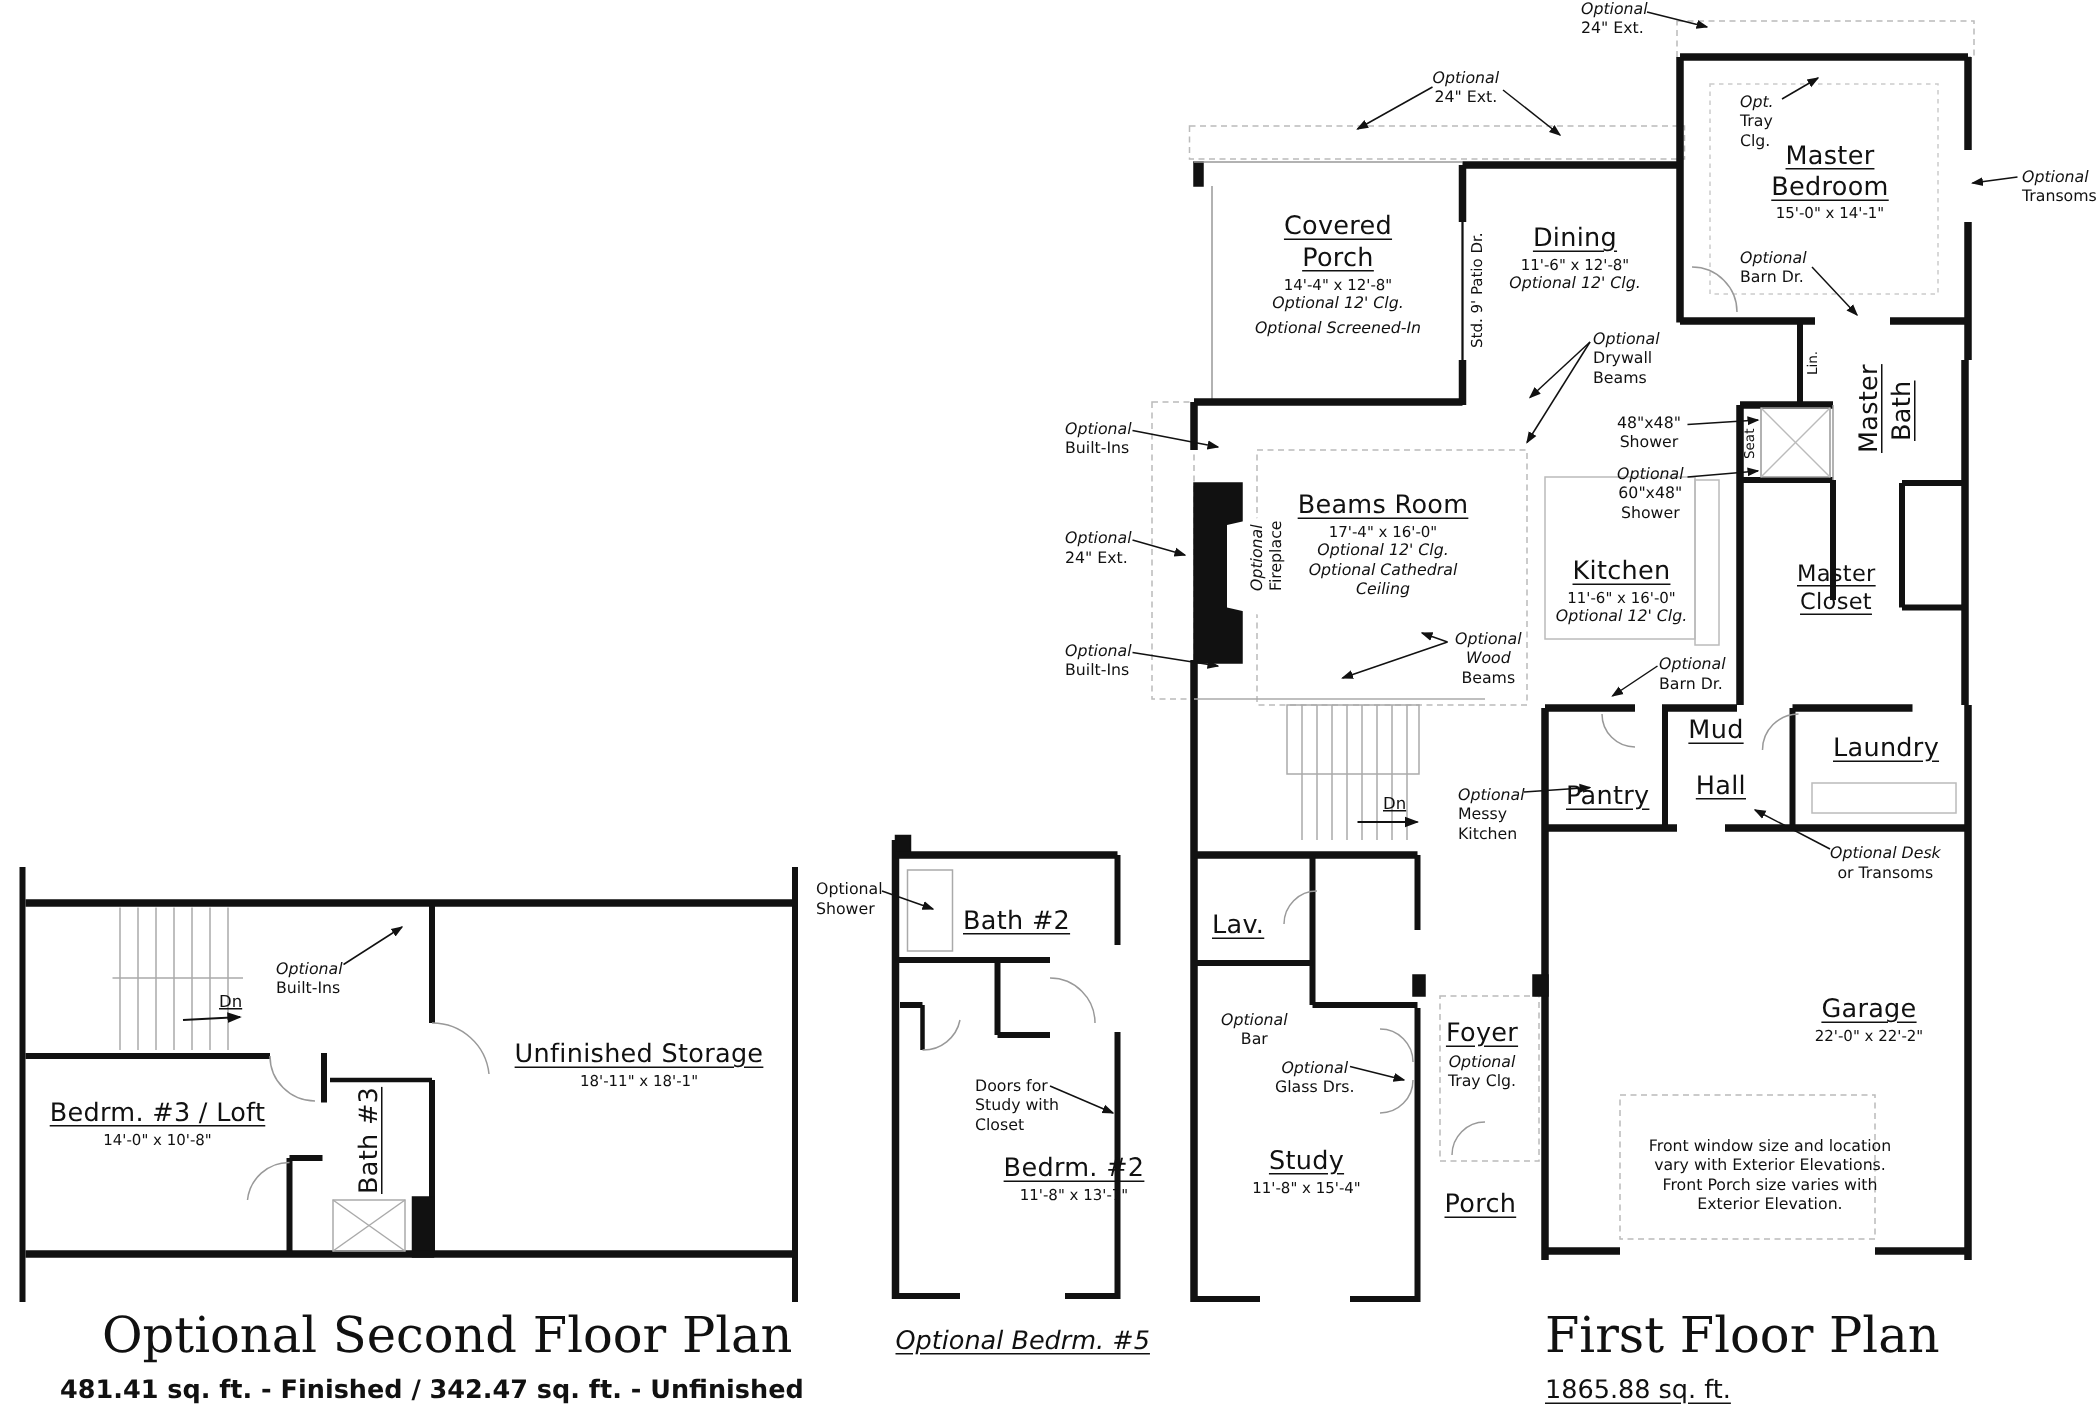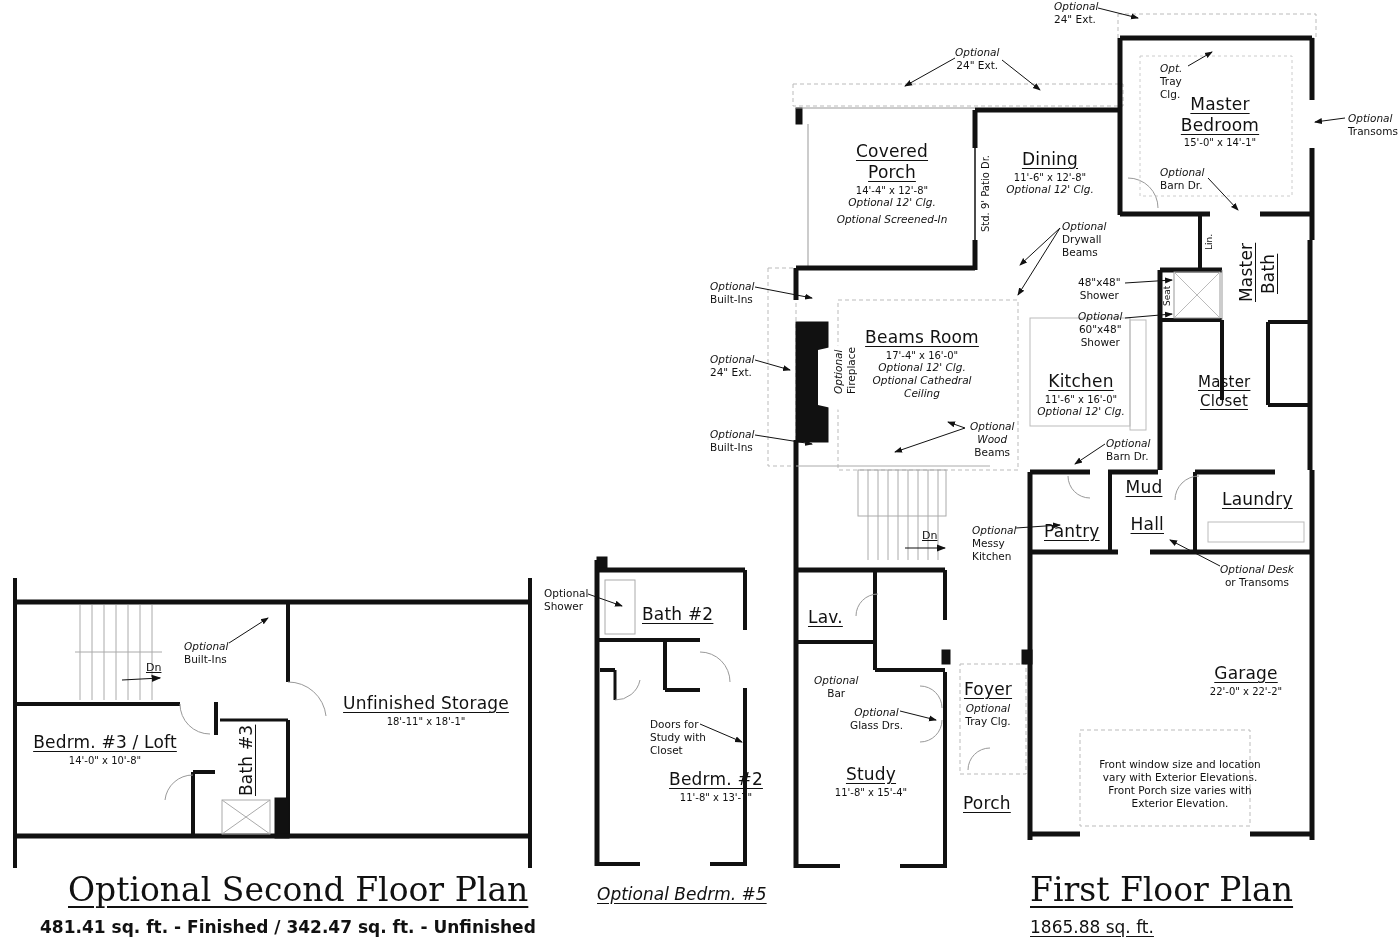--- a/index.html
+++ b/index.html
@@ -3,21 +3,21 @@
 <meta charset="utf-8">
 <style>
   html, body { margin:0; padding:0; background:#fff; }
   body { width:1400px; height:943px; position:relative; overflow:hidden; font-family:"DejaVu Sans", sans-serif; color:#111; }
   svg.plan { position:absolute; left:0; top:0; }
   .lbl { position:absolute; white-space:nowrap; text-align:center; line-height:1.1; }
   .room { font-size:17px; text-decoration:underline; text-underline-offset:3px; letter-spacing:0.2px; }
   .dim { font-size:10px; }
   .note { font-size:10.5px; font-style:italic; line-height:1.25; }
   .note-r { font-size:10.5px; line-height:1.25; }
-  .title { font-family:"DejaVu Serif", serif; font-size:33px; text-decoration:underline; text-underline-offset:5px; text-decoration-thickness:1.5px; }
+  .title { font-family:"DejaVu Serif", serif; font-size:33px; text-underline-offset:5px; text-decoration-thickness:1.5px; }
   .sub { font-size:17px;font-weight:bold; }
   .sub-u { font-size:17px; text-decoration:underline; text-underline-offset:3px; }
   .vert { position:absolute; white-space:nowrap; transform-origin:left top; }
 </style>
 </head>
 <body>
 
 <svg class="plan" width="1400" height="943" viewBox="0 0 1400 943">
   <defs>
     <marker id="ah" markerWidth="8" markerHeight="8" refX="7" refY="4" orient="auto">

